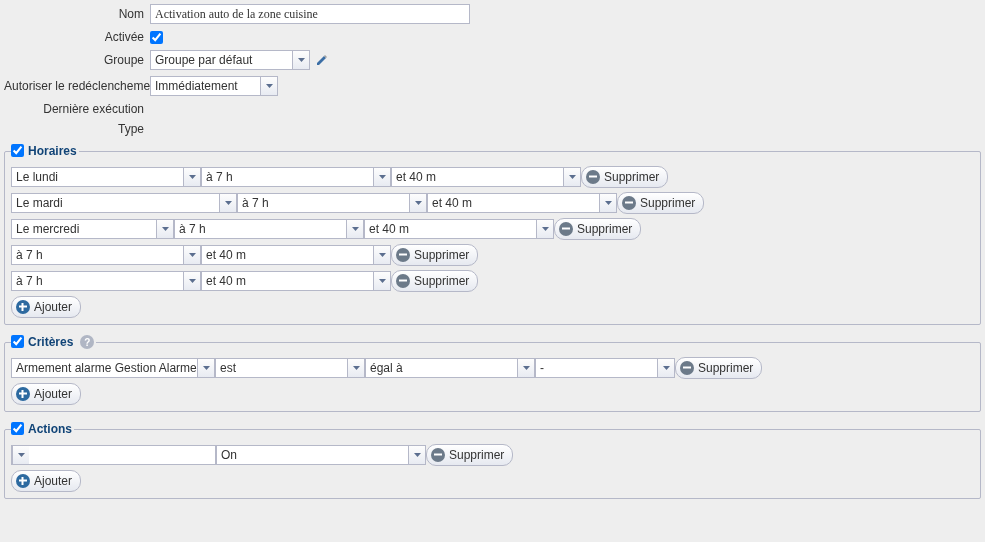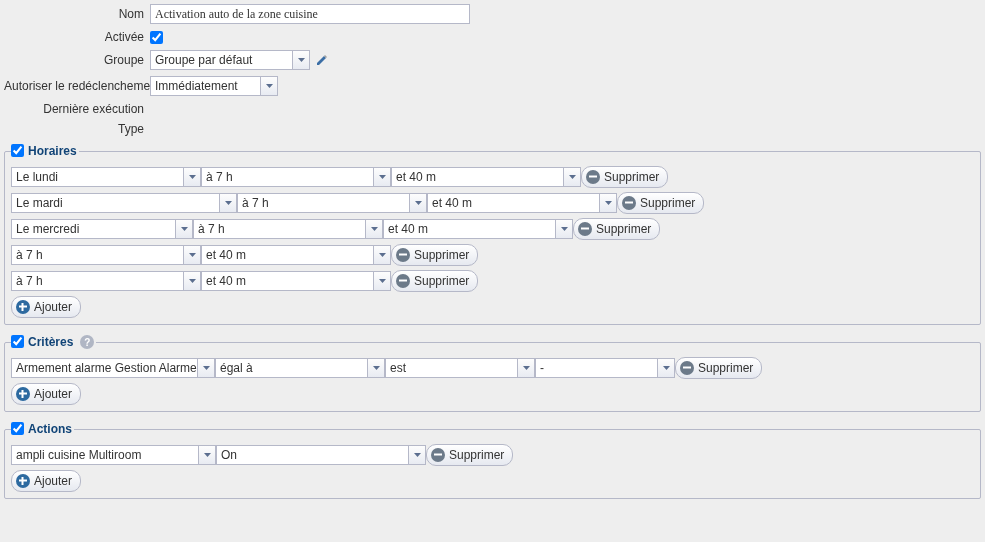--- a/index.html
+++ b/index.html
@@ -255,21 +255,21 @@
         <button class="btn">
           <span class="circle-icon circle-del">
             <svg width="8" height="8">
               <path d="M0 3.5h8" stroke="#fff" stroke-width="2"></path>
             </svg>
           </span>
           <span>Supprimer</span>
         </button>
       </div>
       <div class="row">
-        <div class="combo" style="width:182px">
+        <div class="combo" style="width:163px">
           <span class="val">Le mercredi</span>
           <span class="trigger">
             <svg width="7" height="4">
               <polygon points="0,0 7,0 3.5,4" fill="#5b6e8f"></polygon>
             </svg>
           </span>
         </div>
         <div class="combo" style="width:190px">
           <span class="val">à 7 h</span>
           <span class="trigger">
@@ -367,30 +367,30 @@
   <div id="criteria-body">
       <div class="row">
         <div class="combo" style="width:204px">
           <span class="val">Armement alarme Gestion Alarme</span>
           <span class="trigger">
             <svg width="7" height="4">
               <polygon points="0,0 7,0 3.5,4" fill="#5b6e8f"></polygon>
             </svg>
           </span>
         </div>
+        <div class="combo" style="width:150px">
+          <span class="val">est</span>
+          <span class="trigger">
+            <svg width="7" height="4">
+              <polygon points="0,0 7,0 3.5,4" fill="#5b6e8f"></polygon>
+            </svg>
+          </span>
+        </div>
         <div class="combo" style="width:170px">
           <span class="val">égal à</span>
-          <span class="trigger">
-            <svg width="7" height="4">
-              <polygon points="0,0 7,0 3.5,4" fill="#5b6e8f"></polygon>
-            </svg>
-          </span>
-        </div>
-        <div class="combo" style="width:150px">
-          <span class="val">est</span>
           <span class="trigger">
             <svg width="7" height="4">
               <polygon points="0,0 7,0 3.5,4" fill="#5b6e8f"></polygon>
             </svg>
           </span>
         </div>
         <div class="combo" style="width:140px">
           <span class="val">-</span>
           <span class="trigger">
             <svg width="7" height="4">
@@ -419,21 +419,20 @@
 </fieldset>
 
 <fieldset class="section">
   <legend>
     <input type="checkbox" checked="" style="">
     <span>Actions</span>
   </legend>
   <div id="actions-body">
       <div class="row">
         <div class="combo" style="width:205px">
-          <span class="val">ampli cuisine Multiroom</span>
           <span class="trigger">
             <svg width="7" height="4">
               <polygon points="0,0 7,0 3.5,4" fill="#5b6e8f"></polygon>
             </svg>
           </span>
         </div>
         <div class="combo" style="width:210px">
           <span class="val">On</span>
           <span class="trigger">
             <svg width="7" height="4">

